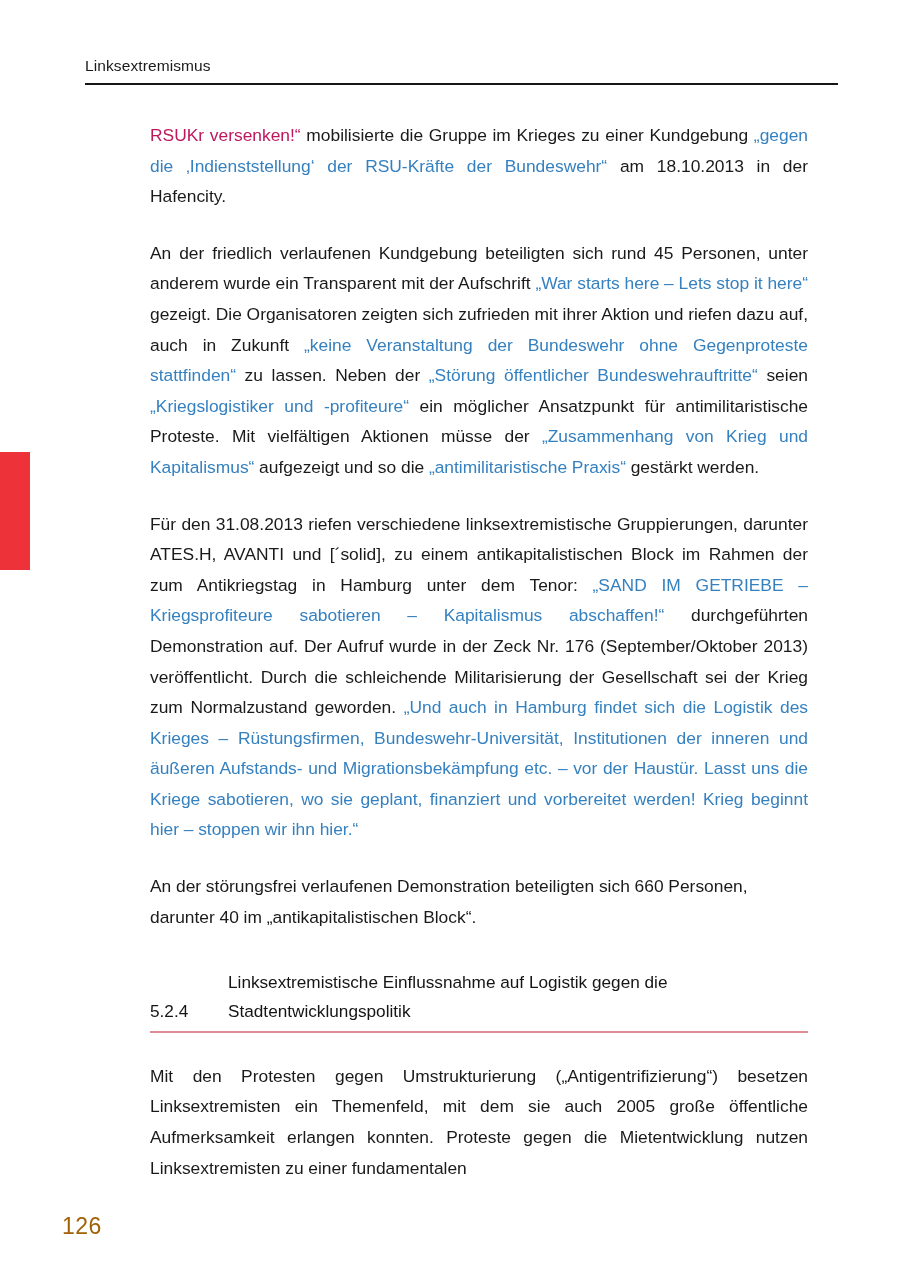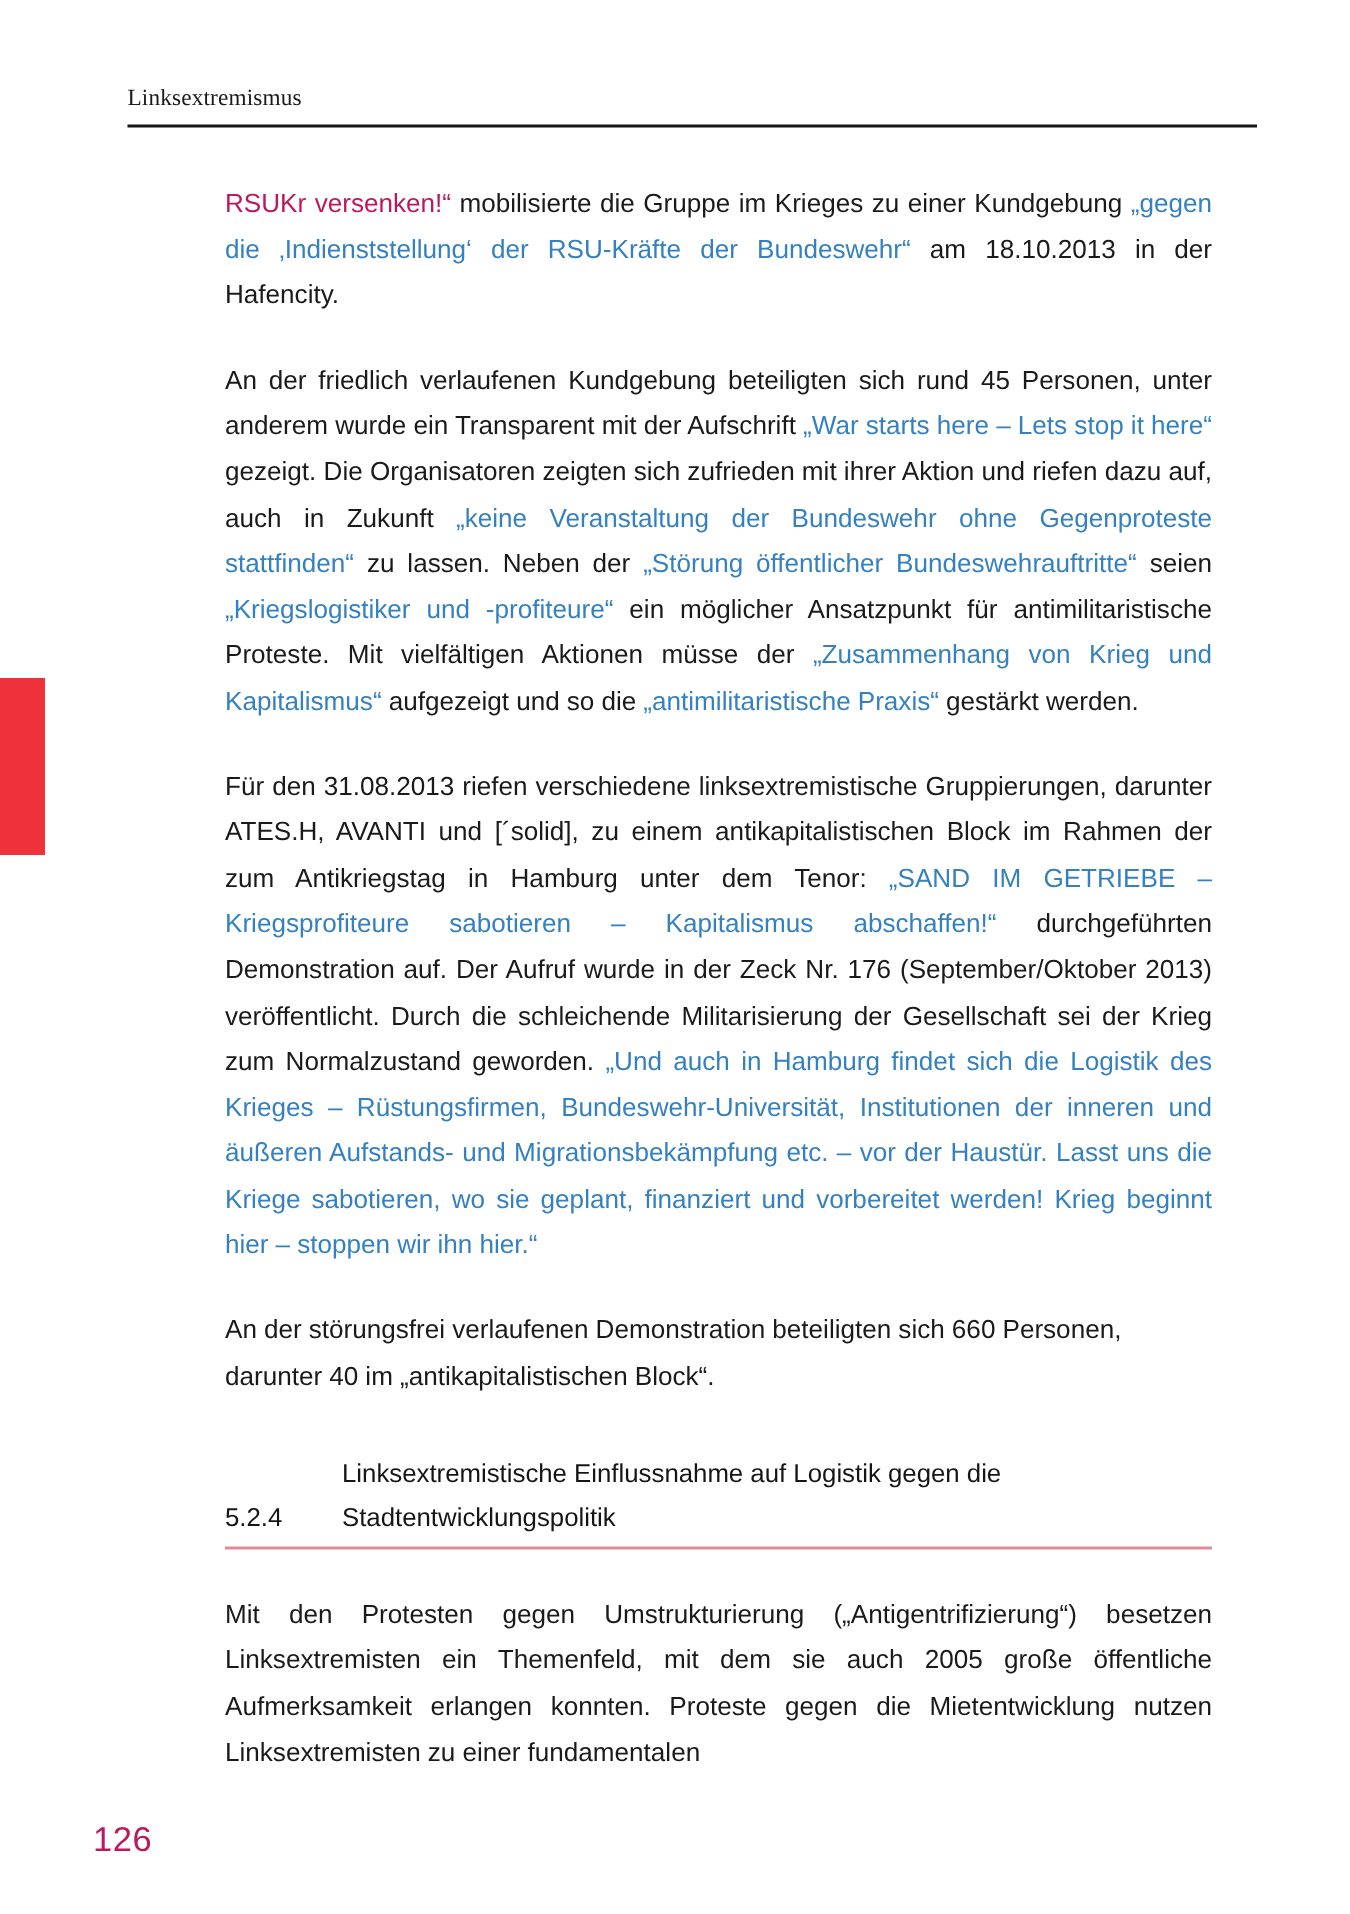--- a/index.html
+++ b/index.html
@@ -21,21 +21,20 @@
     position: absolute;
     inset: 0;
   }
 
   
   .running-head {
     position: absolute;
     left: 85px;
     top: 57px;
     width: 753px;
-    font-family: Liberation Serif, serif;
   }
   .running-head-text {
     font-size: 15.5px;
     letter-spacing: .1px;
     color: #1a1a1a;
     line-height: 1.2;
     display: block;
   }
   .running-head-rule {
     position: absolute;
@@ -105,21 +104,21 @@
     height: 1.6px;
     background: #e08b98;
   }
 
   
   .folio {
     position: absolute;
     left: 62px;
     bottom: 36px;
     font-size: 23px;
-    color: #be185d;
+    color: #a16207;
     letter-spacing: .4px;
   }
 </style>
 </head>
 <body>
 
 <div class="page">
 
   <div class="running-head">
     <span class="running-head-text">Linksextremismus</span>

